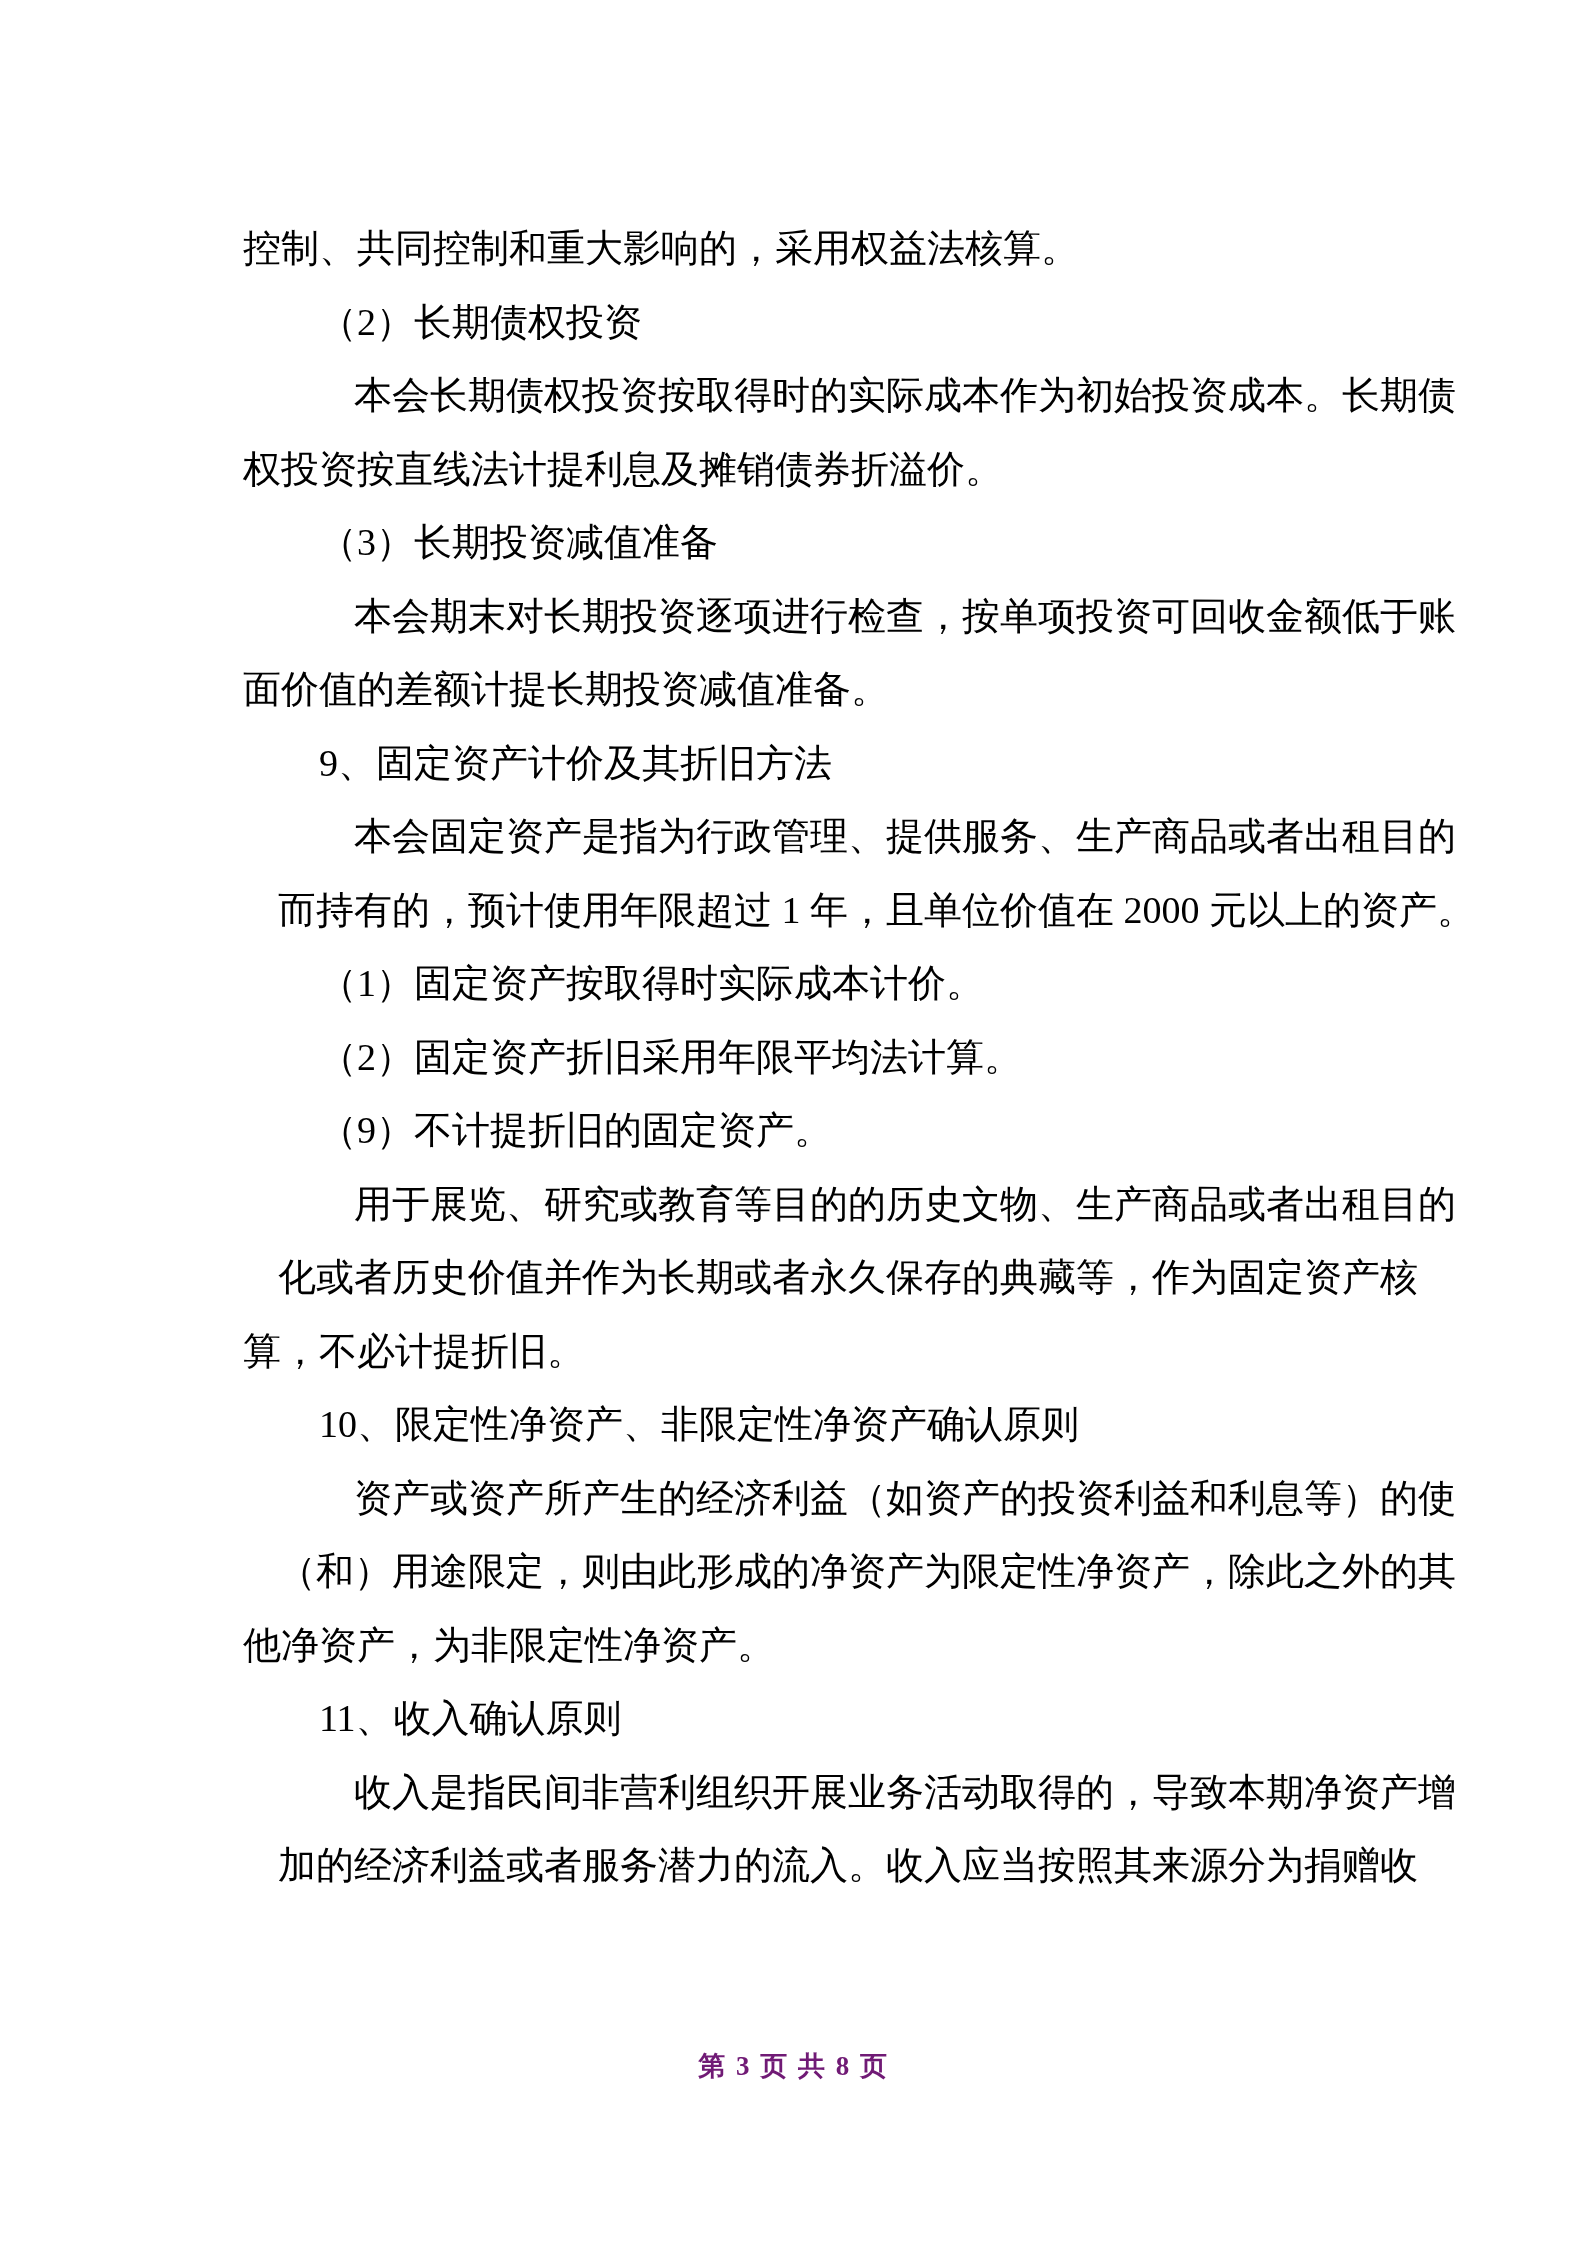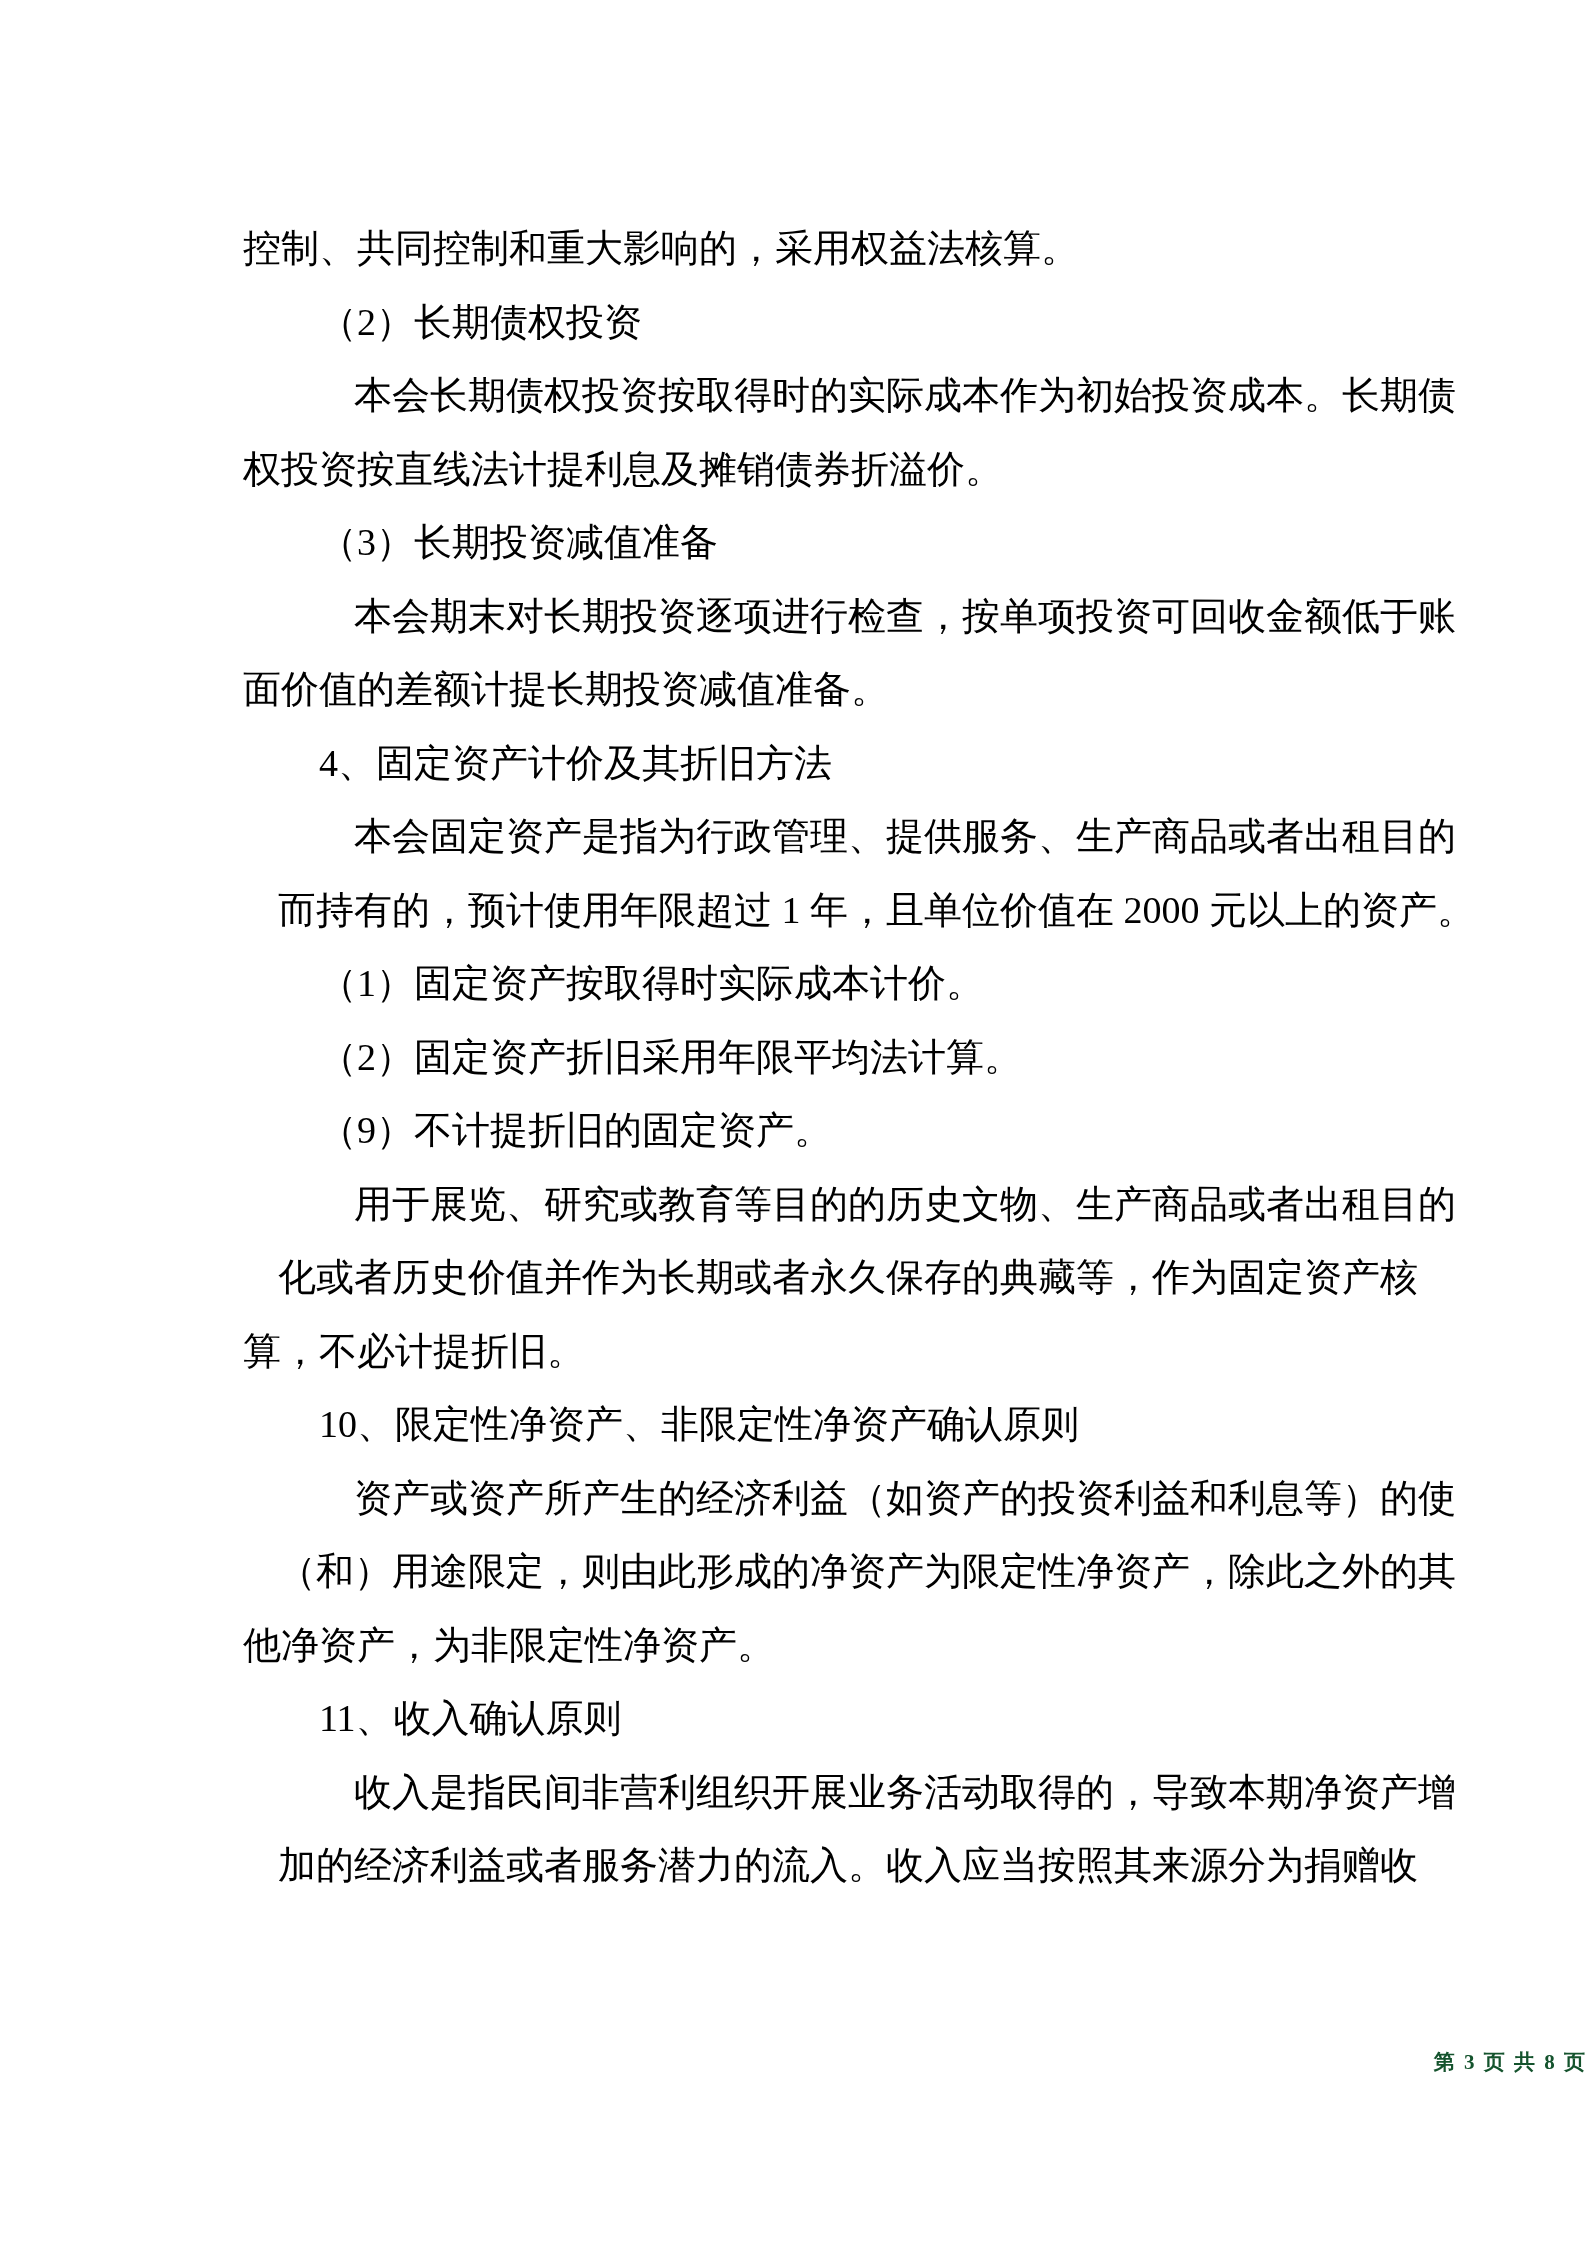--- a/index.html
+++ b/index.html
@@ -36,40 +36,40 @@
   .text-line.justify {
     text-align: justify;
     text-align-last: justify;
     margin-left: 35px;
   }
   .page-footer {
     position: absolute;
     top: 2048px;
     left: 0;
     width: 100%;
-    text-align: right;
-    font-size: 21px;
+    text-align: center;
+    font-size: 27px;
     font-weight: 600;
     letter-spacing: 2px;
-    color: #14532d;
+    color: #701a75;
   }
 </style>
 </head>
 <body>
 
 <div class="page">
   <div class="doc-body" id="doc-body">
       <div class="text-line">控制、共同控制和重大影响的，采用权益法核算。</div>
       <div class="text-line indent">（2）长期债权投资</div>
       <div class="text-line indent justify">本会长期债权投资按取得时的实际成本作为初始投资成本。长期债</div>
       <div class="text-line">权投资按直线法计提利息及摊销债券折溢价。</div>
       <div class="text-line indent">（3）长期投资减值准备</div>
       <div class="text-line indent justify">本会期末对长期投资逐项进行检查，按单项投资可回收金额低于账</div>
       <div class="text-line">面价值的差额计提长期投资减值准备。</div>
-      <div class="text-line indent">4、固定资产计价及其折旧方法</div>
+      <div class="text-line indent">9、固定资产计价及其折旧方法</div>
       <div class="text-line indent justify">本会固定资产是指为行政管理、提供服务、生产商品或者出租目的</div>
       <div class="text-line justify">而持有的，预计使用年限超过 1 年，且单位价值在 2000 元以上的资产。</div>
       <div class="text-line indent">（1）固定资产按取得时实际成本计价。</div>
       <div class="text-line indent">（2）固定资产折旧采用年限平均法计算。</div>
       <div class="text-line indent">（9）不计提折旧的固定资产。</div>
       <div class="text-line indent justify">用于展览、研究或教育等目的的历史文物、生产商品或者出租目的</div>
       <div class="text-line justify">化或者历史价值并作为长期或者永久保存的典藏等，作为固定资产核</div>
       <div class="text-line">算，不必计提折旧。</div>
       <div class="text-line indent">10、限定性净资产、非限定性净资产确认原则</div>
       <div class="text-line indent justify">资产或资产所产生的经济利益（如资产的投资利益和利息等）的使</div>

